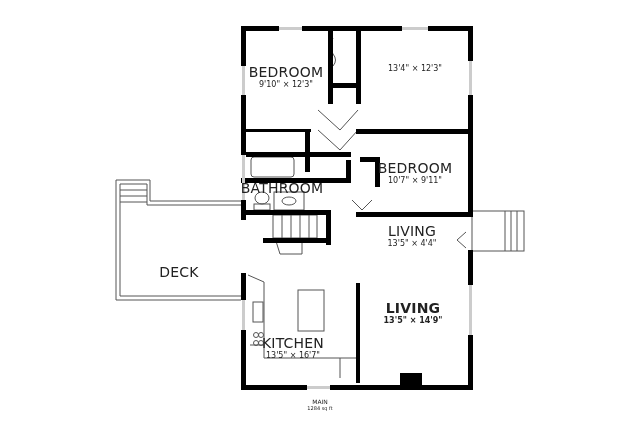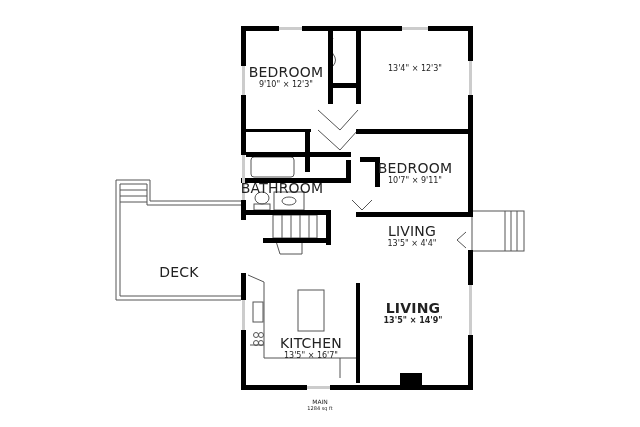--- a/index.html
+++ b/index.html
@@ -140,21 +140,21 @@
   <div class="name">LIVING</div>
   <div class="dim">13'5" × 4'4"</div>
 </div>
 <div class="lbl" style="left:179px;top:240px;margin-top:24px;">
   <div class="name">DECK</div>
 </div>
 <div class="lbl" style="left:413px;top:300px;font-weight:bold;">
   <div class="name">LIVING</div>
   <div class="dim">13'5" × 14'9"</div>
 </div>
-<div class="lbl" style="left:311px;top:335px;">
+<div class="lbl" style="left:293px;top:335px;">
   <div class="name">KITCHEN</div>
   <div class="dim">13'5" × 16'7"</div>
 </div>
 
 <div class="lbl" style="left:320px;top:399px;">
   <div class="foot-name">MAIN</div>
   <div class="foot-area">1284 sq ft</div>
 </div>
 
 </body></html>

